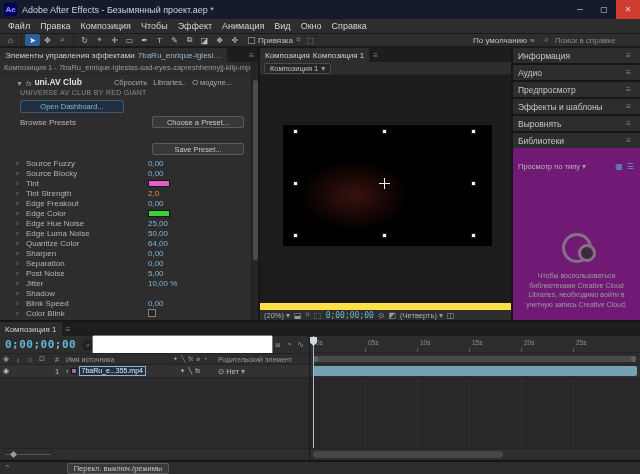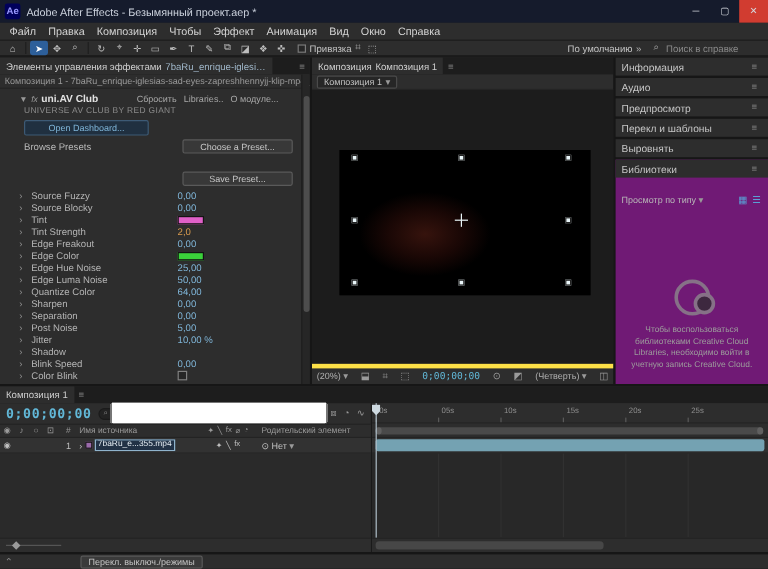--- a/index.html
+++ b/index.html
@@ -83,22 +83,22 @@
     border-bottom:1px solid #242424; }
   .crumb-chip { border:1px solid #4a4a4a; background:#262626; font-size:7.5px; color:#c0c0c0;
     padding:0 5px; height:11px; display:flex; align-items:center; gap:3px; border-radius:2px; }
   .viewport { flex:1; position:relative; background:#1c1c1c; overflow:hidden; }
   .comp-frame { position:absolute; left:23px; top:50px; width:209px; height:121px;
     background:radial-gradient(ellipse 70px 45px at 34% 58%, #36130d 0%, #190705 45%, #000 78%), #000; }
   .handle { position:absolute; width:5px; height:5px; background:#e9f5f8; border:1px solid #222; z-index:3; }
   .anchor { position:absolute; width:11px; height:11px; z-index:3; }
   .anchor::before { content:""; position:absolute; left:5px; top:0; width:1px; height:11px; background:#e9f5f8; }
   .anchor::after  { content:""; position:absolute; top:5px; left:0; height:1px; width:11px; background:#e9f5f8; }
-  .comp-bottom { height:17px; flex:none; border-top:4px solid #fde047; display:flex; align-items:center;
-    gap:4px; padding:0 4px; font-size:7.5px; color:#b0b0b0; overflow:hidden;justify-content:space-between; }
+  .comp-bottom { height:17px; flex:none; border-top:7px solid #fde047; display:flex; align-items:center;
+    gap:4px; padding:0 4px; font-size:7.5px; color:#b0b0b0; overflow:hidden; }
   .chip { display:flex; align-items:center; gap:2px; white-space:nowrap; }
   .mini-icon { color:#9a9a9a; font-size:8px; flex:none; }
   .vtimecode { font-family:"DejaVu Sans Mono",monospace; font-size:8px; white-space:nowrap; }
 
   
   .right-col { width:127px; flex:none; display:flex; flex-direction:column; gap:2px; background:#161616; }
   .strip { height:15px; flex:none; background:#2d2d2d; display:flex; align-items:center;
     padding:0 5px; font-size:8.5px; color:#c6c6c6; }
   .lib-wrap { flex:1; display:flex; flex-direction:column; background:#701a75; }
   .lib-search { margin:5px 5px 0; height:13px; flex:none; background:#222; border:1px solid #1a1a1a;
@@ -409,21 +409,21 @@
         <span>Аудио</span>
         <div class="strip-spacer"></div>
         <span class="panel-menu">≡</span>
       </div>
       <div class="strip">
         <span>Предпросмотр</span>
         <div class="strip-spacer"></div>
         <span class="panel-menu">≡</span>
       </div>
       <div class="strip">
-        <span>Перекл и шаблоны</span>
+        <span>Эффекты и шаблоны</span>
         <div class="strip-spacer"></div>
         <span class="panel-menu">≡</span>
       </div>
       <div class="strip">
         <span>Выровнять</span>
         <div class="strip-spacer"></div>
         <span class="panel-menu">≡</span>
       </div>
       <div class="lib-wrap">
         <div class="strip">

